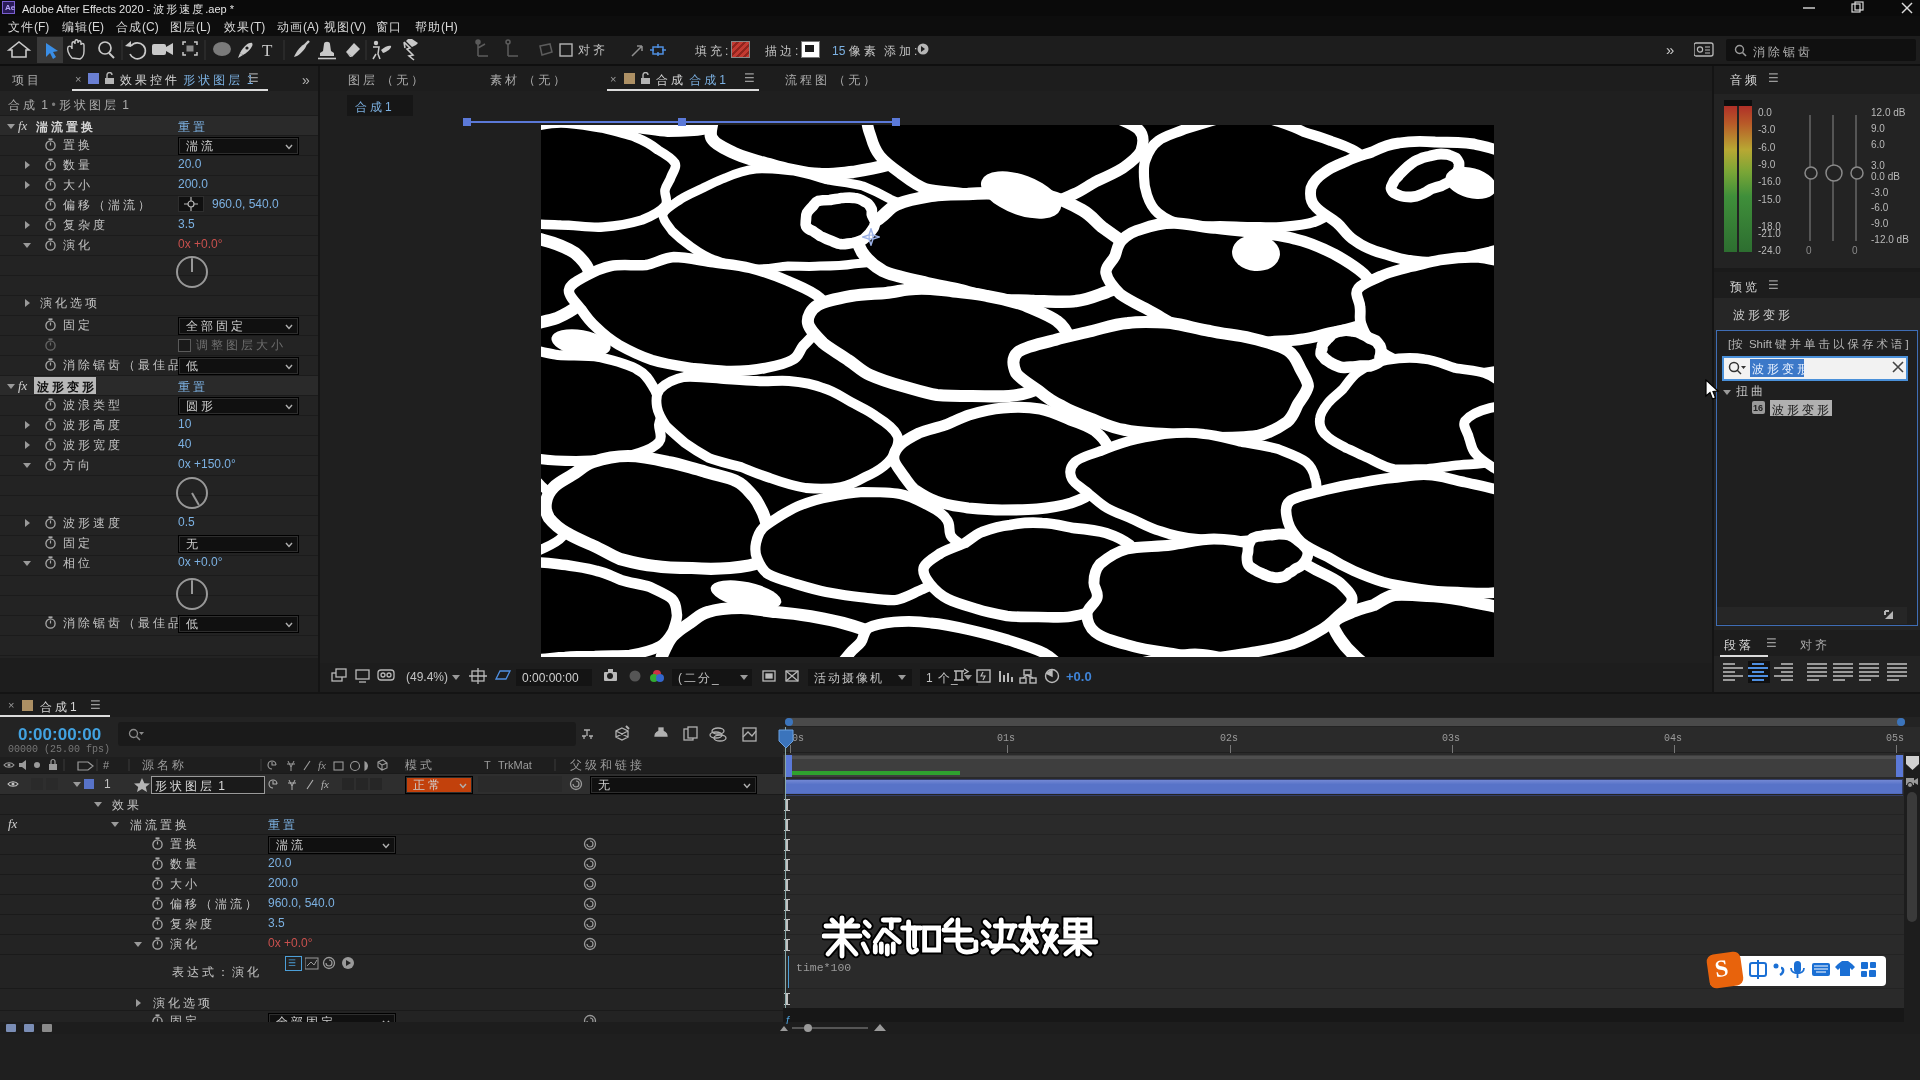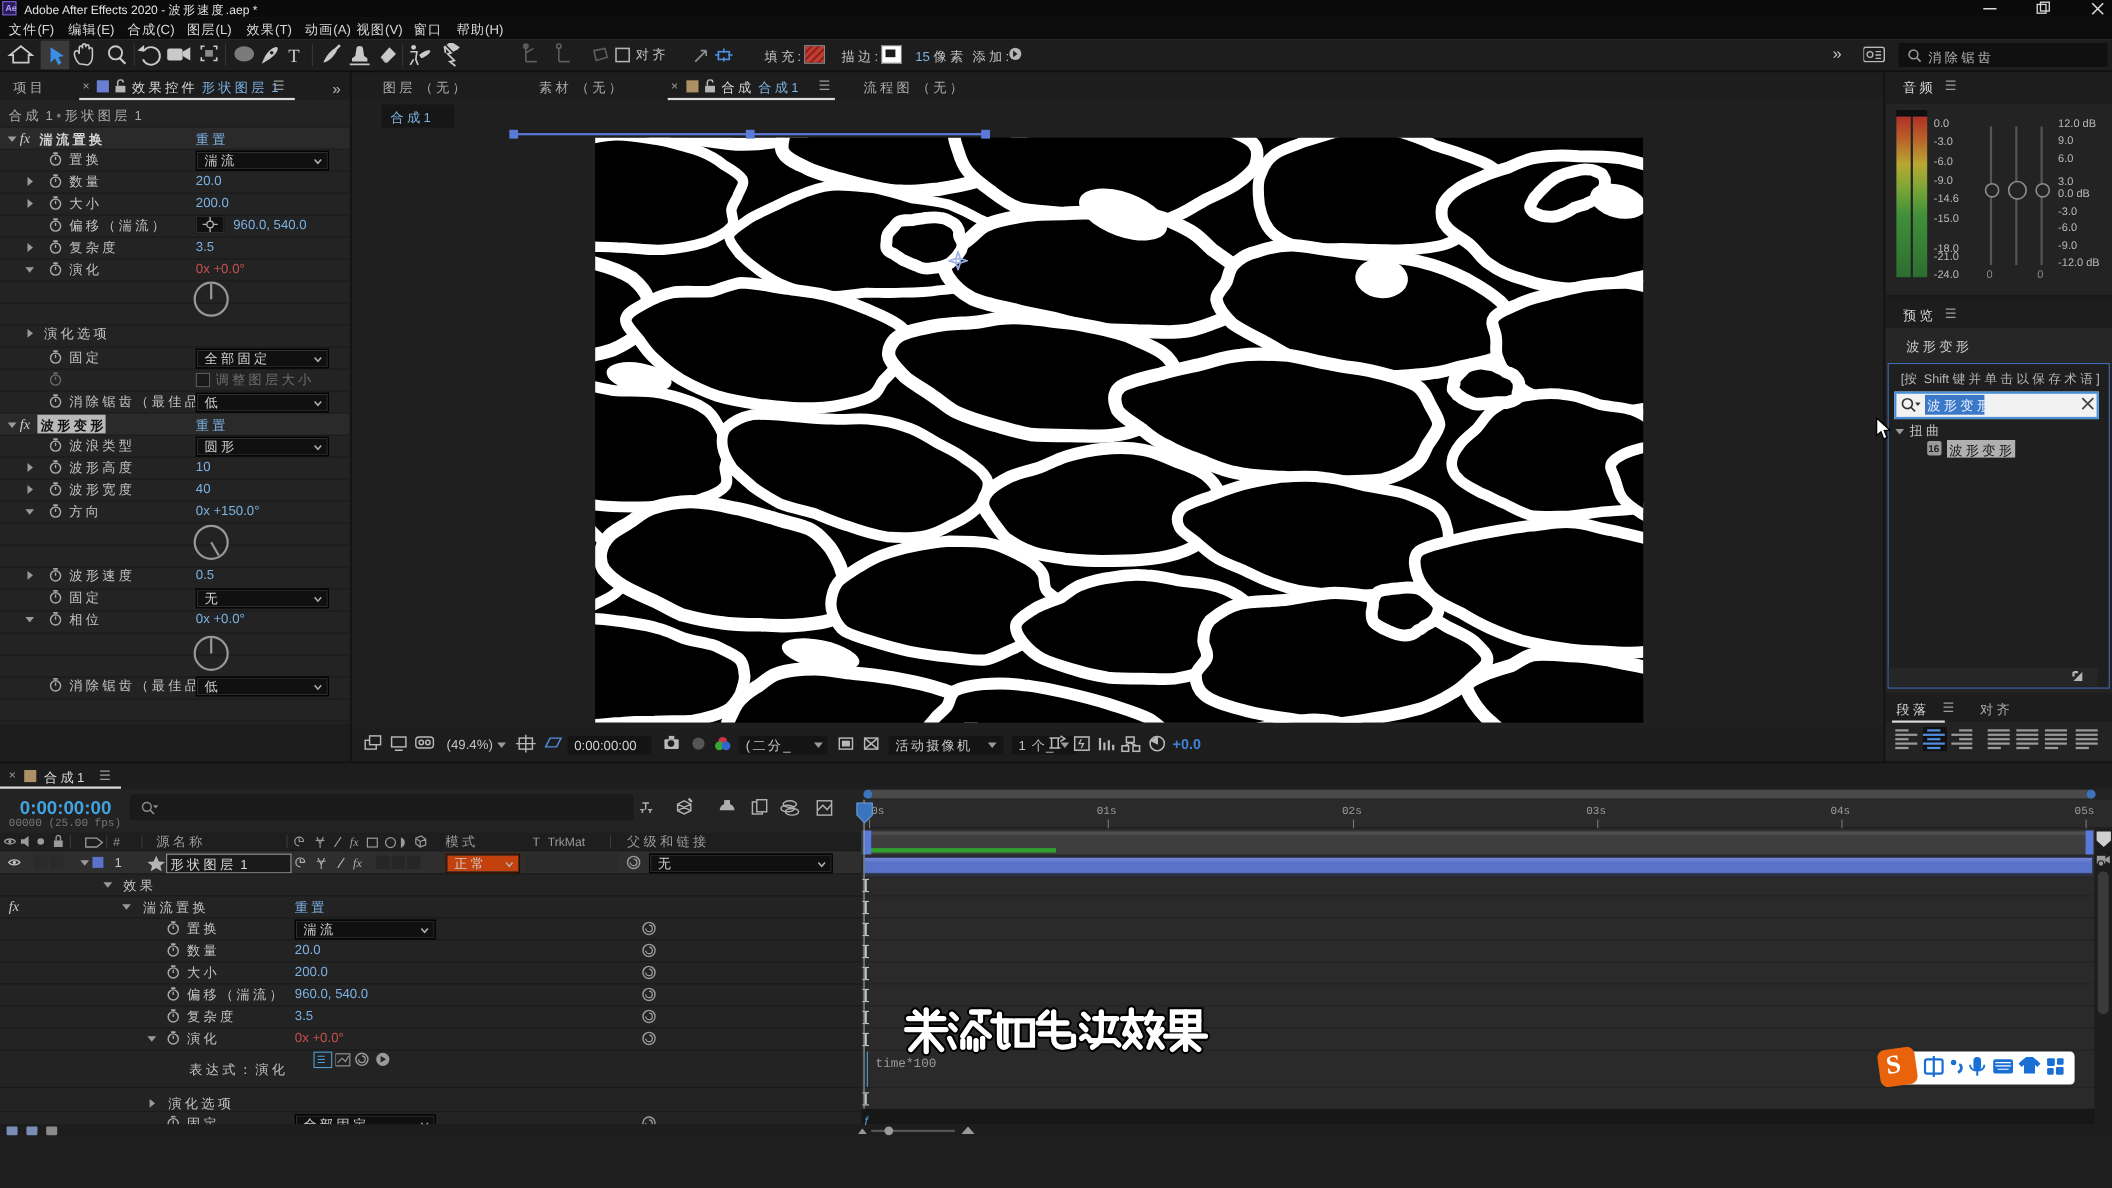--- a/index.html
+++ b/index.html
@@ -510,21 +510,21 @@
 <div class="r t" style="left:1730px;top:72px;color:#d6d6d6"><span class="cj">音频</span></div>
 <div class="r t" style="left:1768px;top:71px;color:#9a9a9a;font-size:12px">☰</div>
 <div class="r" style="left:1714px;top:91px;width:206px;height:3px;background:#1d1d1d;"></div>
 <div class="r" style="left:1724px;top:100px;width:28px;height:6px;background:#0e0e0e;"></div>
 <div class="r" style="left:1724px;top:106px;width:13px;height:146px;background:linear-gradient(#b03028,#b85a28 12%,#b8a833 30%,#7aa636 45%,#3f8f3a 62%,#2d6e30 100%)"></div>
 <div class="r" style="left:1739px;top:106px;width:13px;height:146px;background:linear-gradient(#b03028,#b85a28 12%,#b8a833 30%,#7aa636 45%,#3f8f3a 62%,#2d6e30 100%)"></div>
 <div class="r t small" style="left:1758px;top:107.0px;color:#b9b9b9">0.0</div>
 <div class="r t small" style="left:1758px;top:124.3px;color:#b9b9b9">-3.0</div>
 <div class="r t small" style="left:1758px;top:141.6px;color:#b9b9b9">-6.0</div>
 <div class="r t small" style="left:1758px;top:158.9px;color:#b9b9b9">-9.0</div>
-<div class="r t small" style="left:1758px;top:176.2px;color:#b9b9b9">-14.6</div>
+<div class="r t small" style="left:1758px;top:176.2px;color:#b9b9b9">-16.0</div>
 <div class="r t small" style="left:1758px;top:193.5px;color:#b9b9b9">-15.0</div>
 <div class="r t small" style="left:1758px;top:221px;color:#b9b9b9">-18.0</div>
 <div class="r t small" style="left:1758px;top:228.10000000000002px;color:#b9b9b9">-21.0</div>
 <div class="r t small" style="left:1758px;top:245.4px;color:#b9b9b9">-24.0</div>
 <div class="r t small" style="left:1871px;top:107.0px;color:#b9b9b9">12.0 dB</div>
 <div class="r t small" style="left:1871px;top:122.9px;color:#b9b9b9">9.0</div>
 <div class="r t small" style="left:1871px;top:138.8px;color:#b9b9b9">6.0</div>
 <div class="r t small" style="left:1871px;top:160px;color:#b9b9b9">3.0</div>
 <div class="r t small" style="left:1871px;top:170.6px;color:#b9b9b9">0.0 dB</div>
 <div class="r t small" style="left:1871px;top:186.5px;color:#b9b9b9">-3.0</div>

